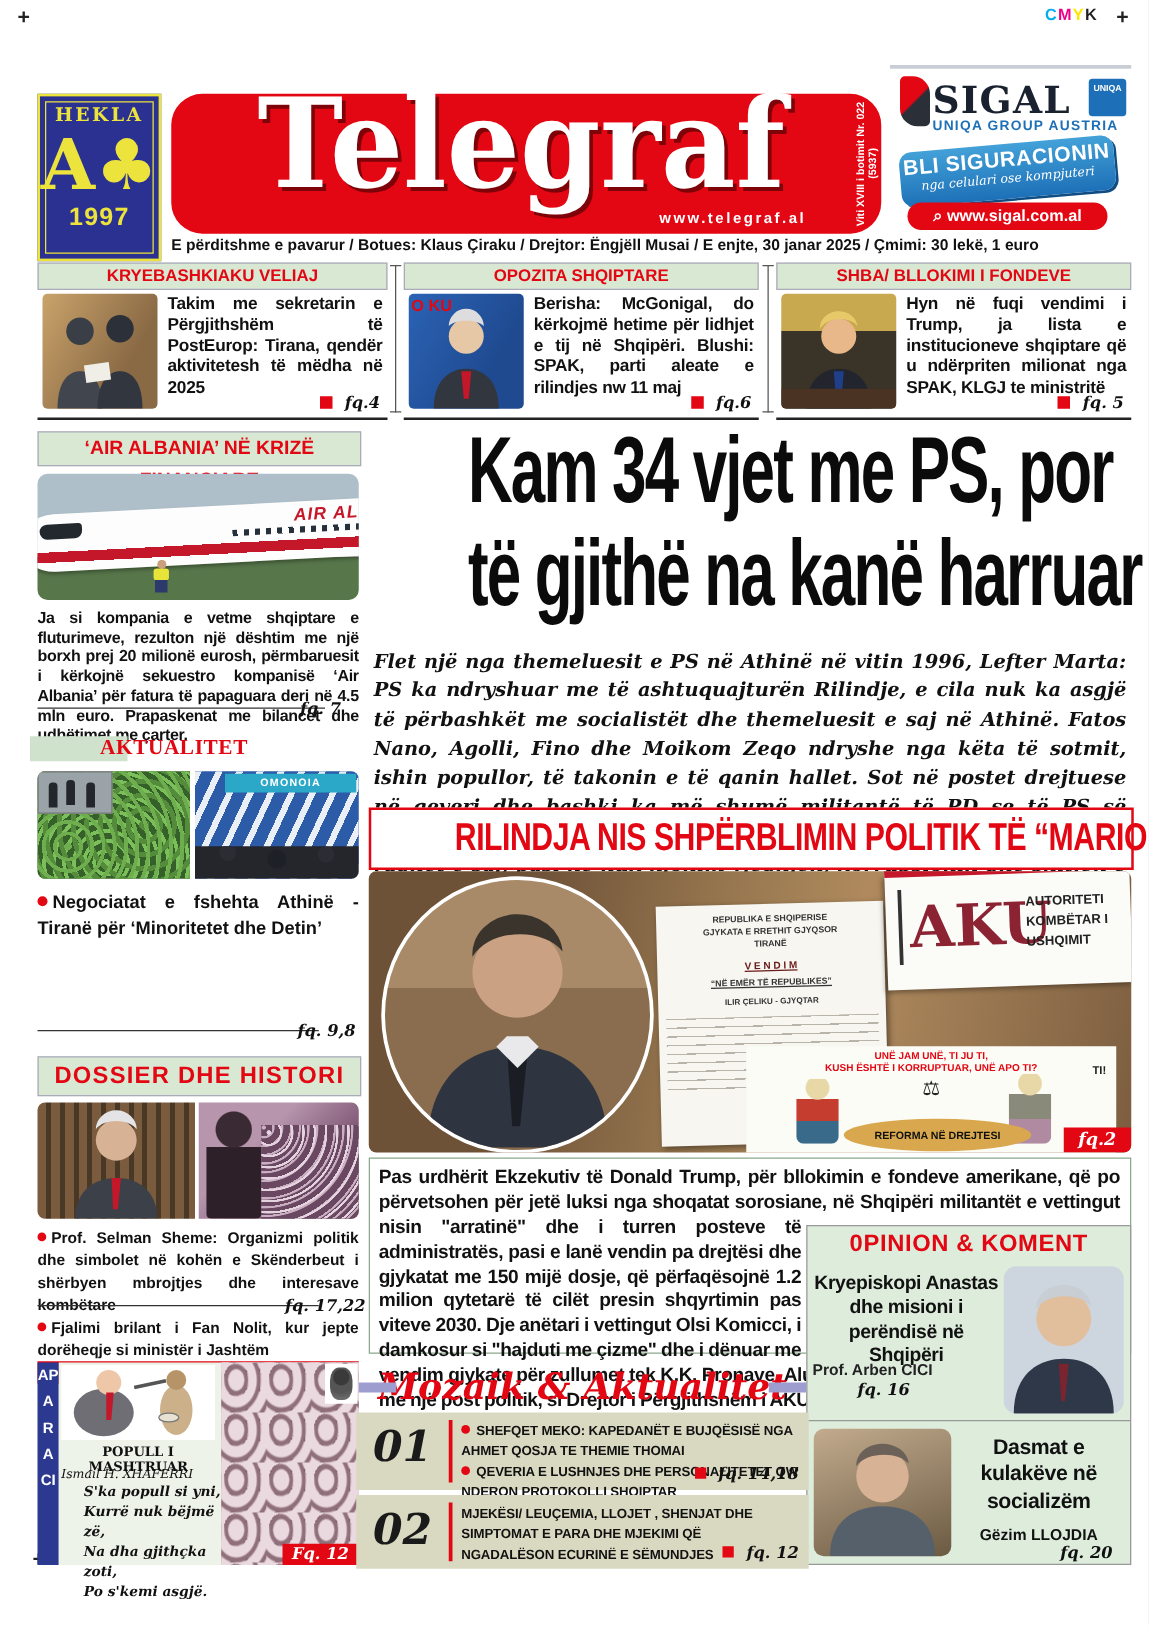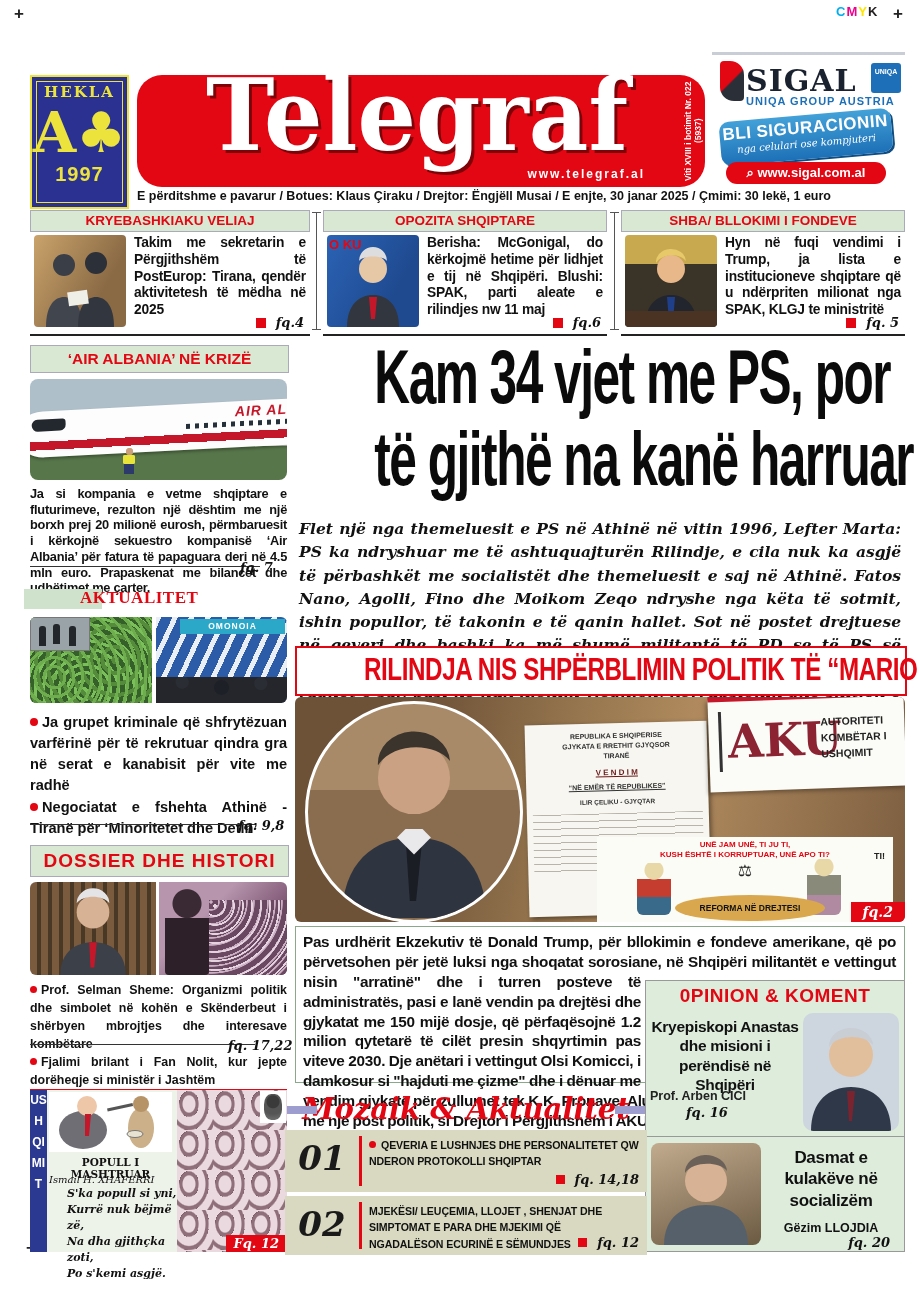--- a/index.html
+++ b/index.html
@@ -322,21 +322,20 @@
           <div class="fig" style="left:38px;"></div>
       </div>
     </div>
     <div class="p2">
       <div class="fl"></div>
       <div class="sign">OMONOIA</div>
       <div class="crowd"></div>
     </div>
   </div>
   <div class="abs bullets" style="top:712px;font-size:14.6px;line-height:1.45;">
-    <div class="b"><span class="dot"></span><span>Ja grupet kriminale që shfrytëzuan varfërinë për të rekrutuar qindra gra në serat e kanabisit për vite me radhë</span></div>
     <div class="b"><span class="dot"></span><span>Negociatat e fshehta Athinë - Tiranë për ‘Minoritetet dhe Detin’</span></div>
   </div>
   <div class="hrline" style="left:30px;top:824px;width:225px;"></div>
   <div class="abs pg" style="left:238px;top:818px;">fq. 9,8</div>
 
   <div class="abs kicker dosshead">DOSSIER DHE HISTORI</div>
   <div class="abs dossph">
     <div class="p1">
       <svg class="person" viewBox="0 0 100 74">
         <circle cx="50" cy="24" r="13" fill="#d8b294"></circle>
@@ -352,21 +351,21 @@
   </div>
   <div class="abs bullets" style="top:982px;font-size:12.4px;line-height:1.45;">
     <div class="b"><span class="dot" style="width:7px;height:7px;"></span><span>Prof. Selman Sheme: Organizmi politik dhe simbolet në kohën e Skënderbeut i shërbyen mbrojtjes dhe interesave kombëtare</span></div>
     <div class="b"><span class="dot" style="width:7px;height:7px;"></span><span>Fjalimi brilant i Fan Nolit, kur jepte dorëheqje si ministër i Jashtëm</span></div>
   </div>
   <div class="hrline" style="left:30px;top:1044px;width:225px;"></div>
   <div class="abs pg" style="left:228px;top:1038px;">fq. 17,22</div>
 
   <div class="abs pol">
     <div class="banner">POLITIKANËT</div>
-    <div class="strip">USHQIMIT</div>
+    <div class="strip">APARACI</div>
     <div class="content">
       <div class="cart">
         <svg width="123" height="60" viewBox="0 0 123 60">
           <ellipse cx="34" cy="38" rx="24" ry="19" fill="#6e6e74"></ellipse>
           <circle cx="38" cy="14" r="10" fill="#eeC6a8"></circle>
           <path d="M36 22l6 0 -2 22 -4 0z" fill="#c5172a"></path>
           <ellipse cx="92" cy="36" rx="13" ry="20" fill="#cbb089"></ellipse>
           <circle cx="92" cy="12" r="8" fill="#b79468"></circle>
           <rect x="58" y="14" width="26" height="3" fill="#555" transform="rotate(-12 70 15)"></rect>
           <ellipse cx="86" cy="42" rx="8" ry="3.5" fill="#e8e2d2" stroke="#777"></ellipse>
@@ -479,20 +478,21 @@
   <div class="abs moz">
     <div class="hd">
       <div class="dash l"></div>
       <span class="t">Mozaik &amp; Aktualitet</span>
       <div class="dash r"></div>
     </div>
     <div class="mrow" style="top:38px;height:62px;">
       <div class="num">01</div>
       <div class="vline"></div>
       <div class="lines">
+        <div><span class="msq"></span><span>SHEFQET MEKO: KAPEDANËT E BUJQËSISË NGA AHMET QOSJA TE THEMIE THOMAI</span></div>
         <div><span class="msq"></span><span>QEVERIA E LUSHNJES DHE PERSONALITETET QW NDERON PROTOKOLLI SHQIPTAR</span></div>
       </div>
       <div class="pgr"><span class="redsq"></span><span class="pg">fq. 14,18</span></div>
     </div>
     <div class="mrow" style="top:104px;height:59px;">
       <div class="num">02</div>
       <div class="vline"></div>
       <div class="lines" style="right:40px;">
         <div><span>MJEKËSI/ LEUÇEMIA, LLOJET , SHENJAT DHE SIMPTOMAT E PARA DHE MJEKIMI QË NGADALËSON ECURINË E SËMUNDJES</span></div>
       </div>

